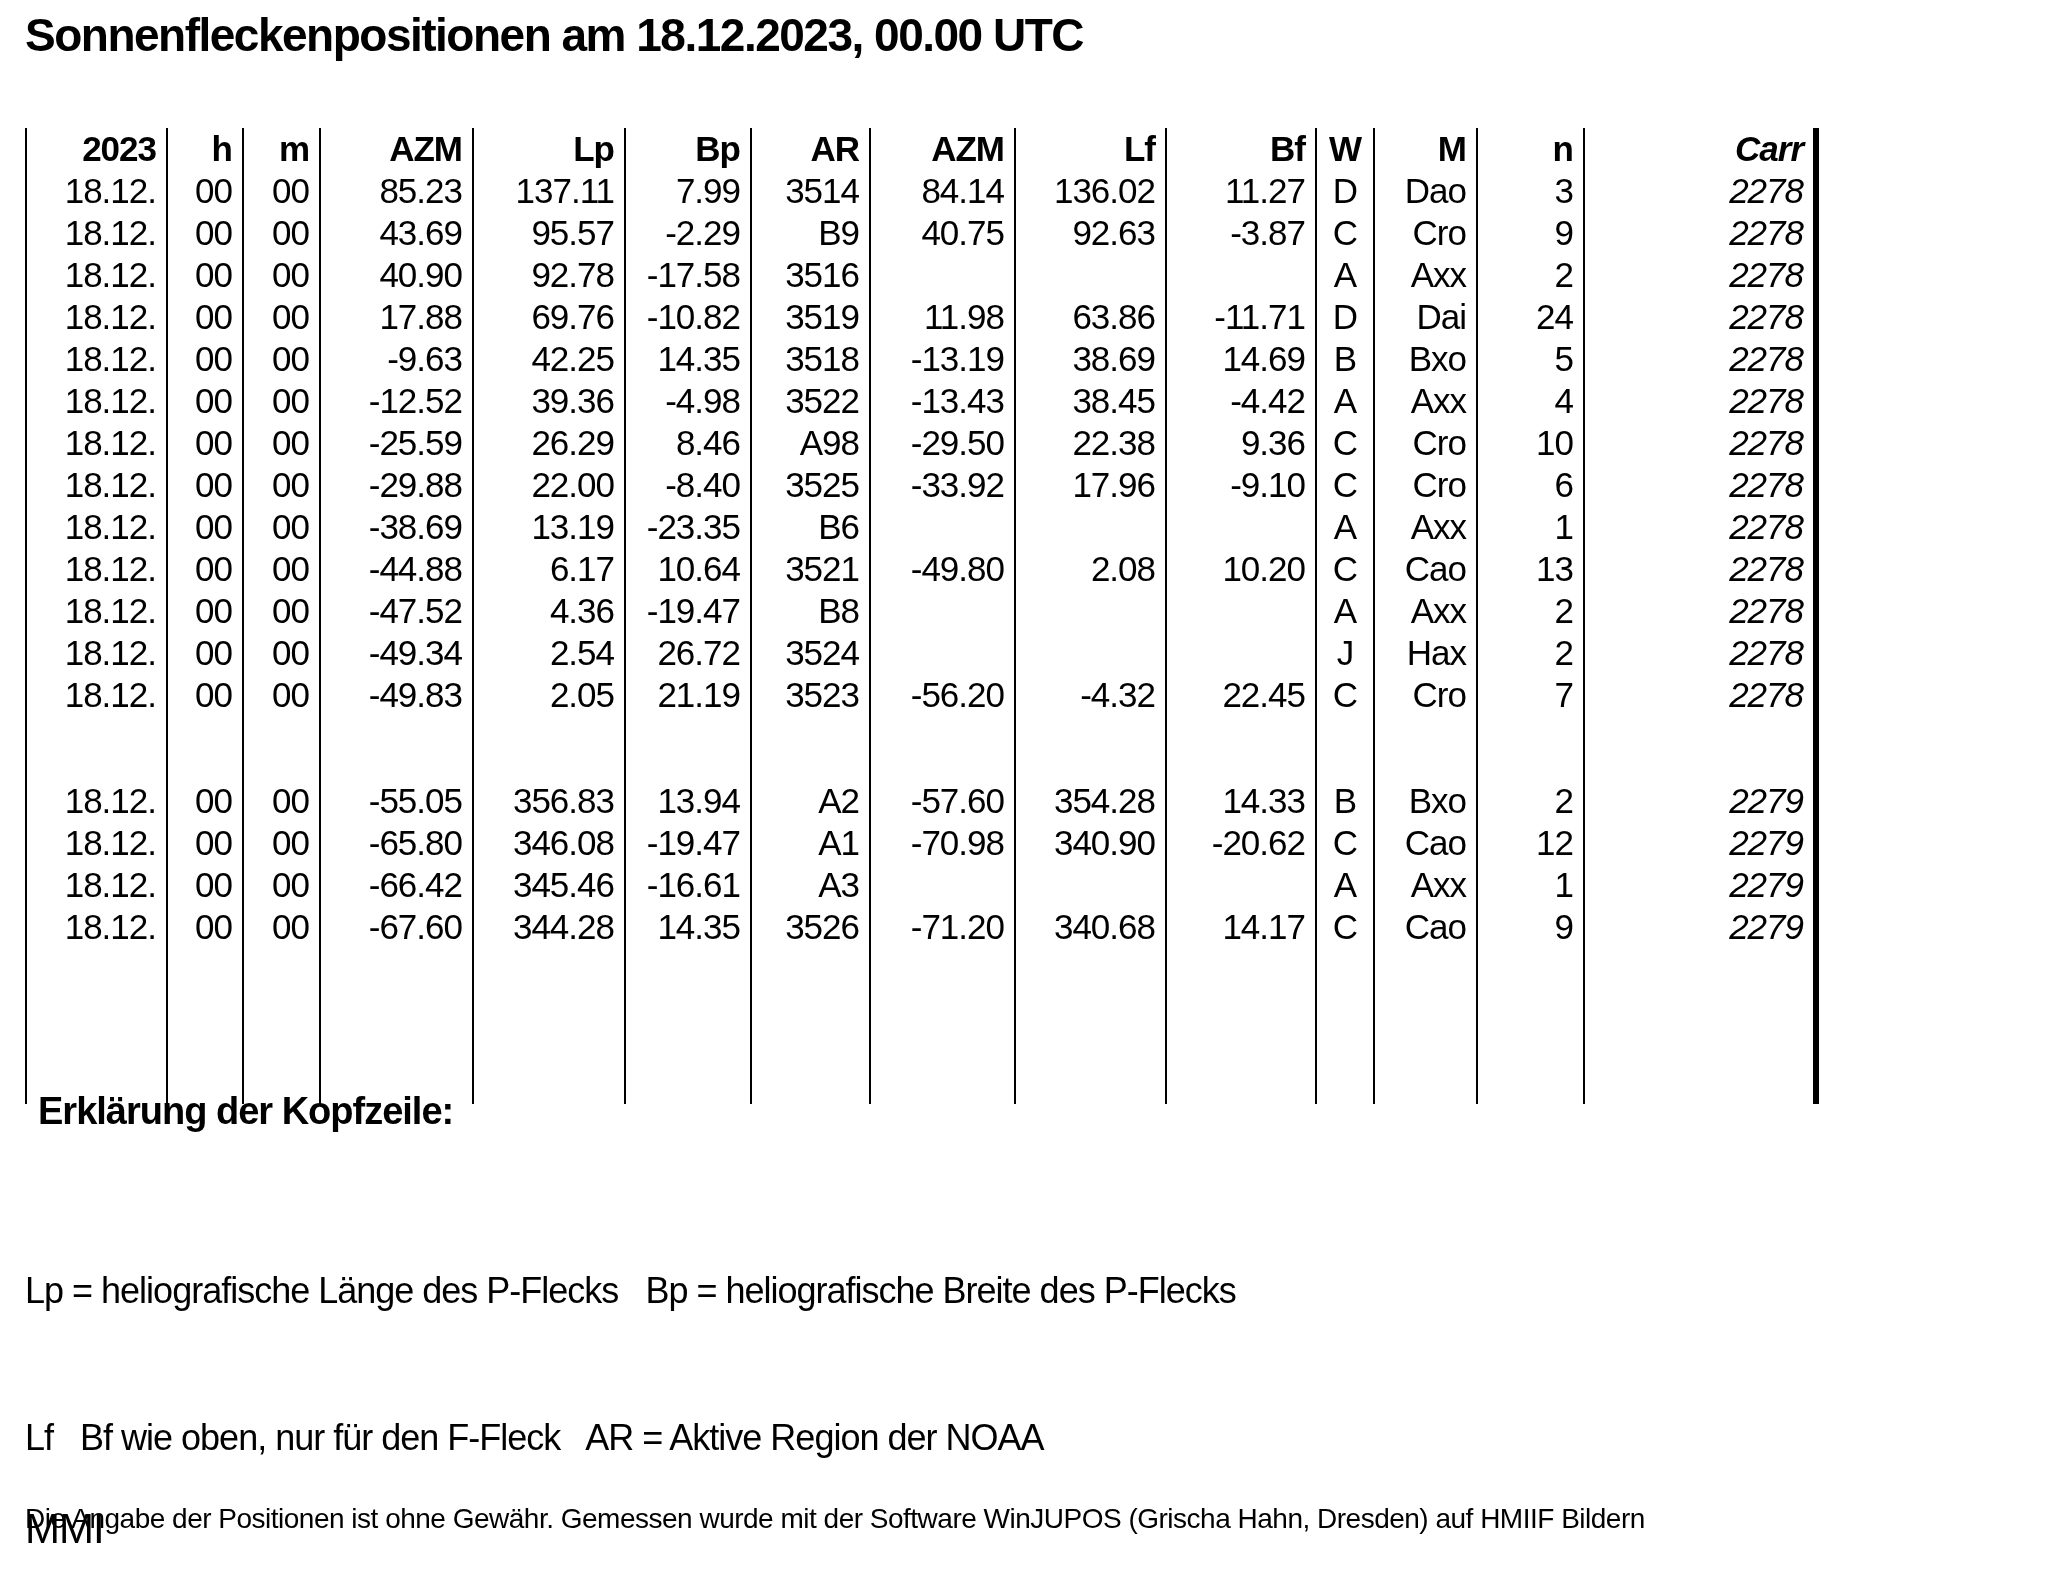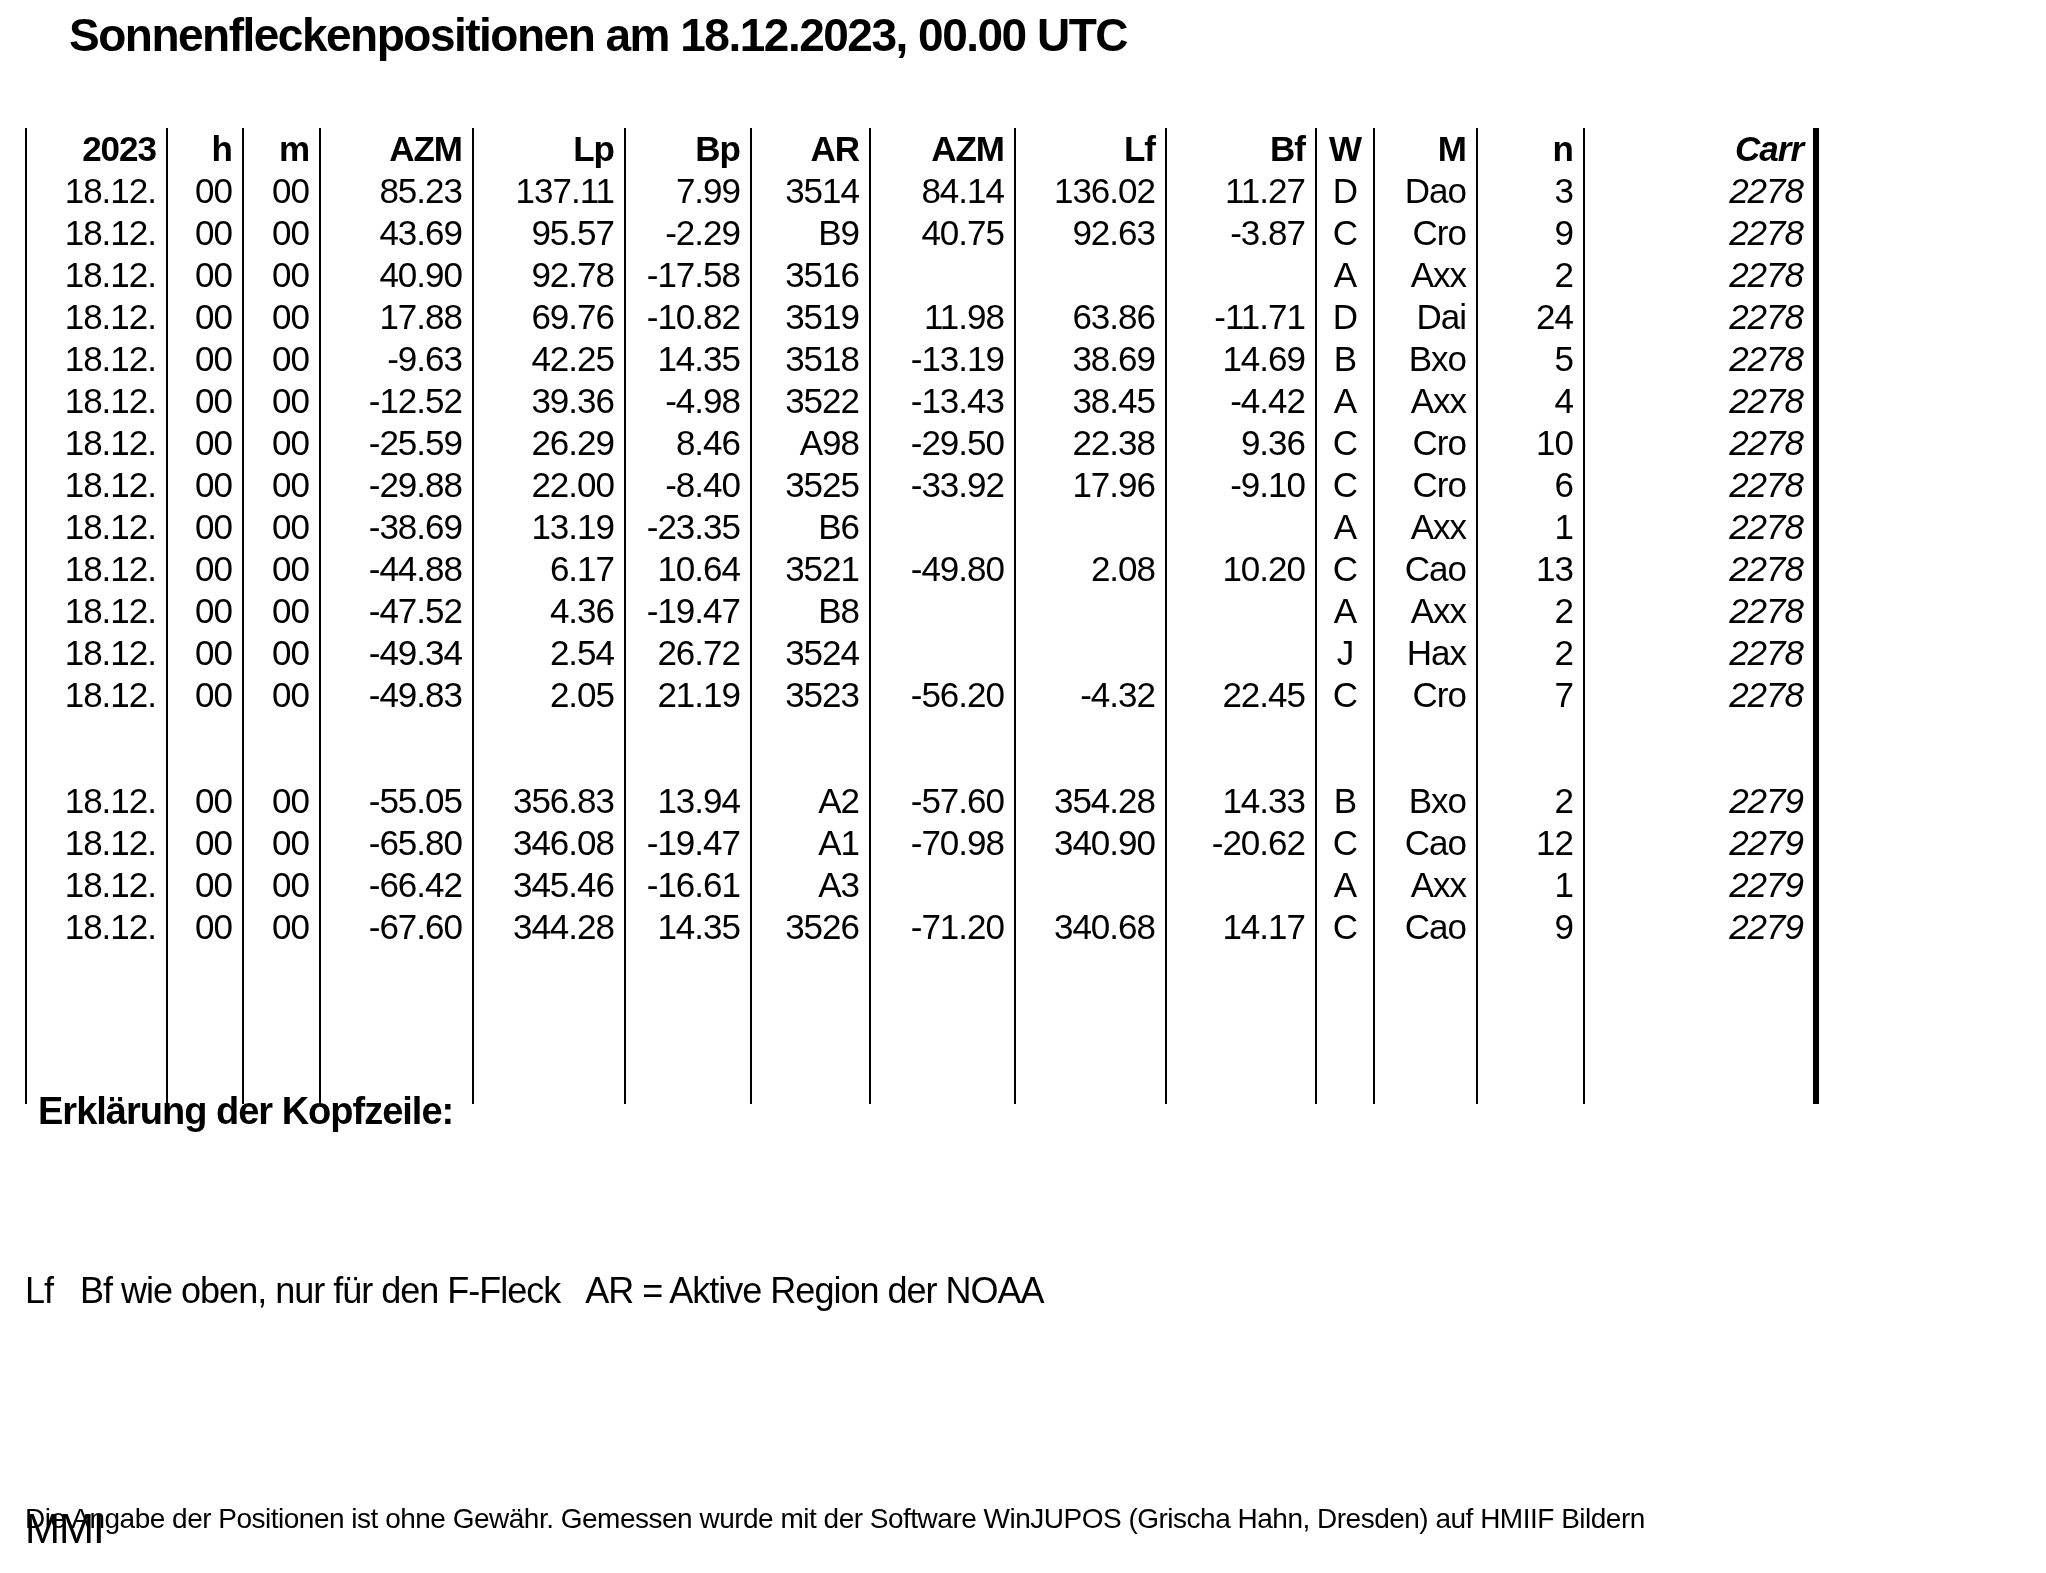--- a/index.html
+++ b/index.html
@@ -6,21 +6,20 @@
   body{
     width:2046px;height:1573px;
     background:#ffffff;color:#000000;
     font-family:"Liberation Sans",sans-serif;
     position:relative;overflow:hidden;
   }
   .title{
     position:absolute;left:25px;top:8px;
     font-size:46px;font-weight:bold;letter-spacing:-1.5px;
     white-space:nowrap;
-    margin-left:44px;
   }
   table.sunspots{
     position:absolute;left:25px;top:128px;
     width:1790px;height:976px;
     table-layout:fixed;border-collapse:collapse;
     border-left:2px solid #000;
   }
   table.sunspots th, table.sunspots td{
     border-right:2px solid #000;
     padding:0 10px 0 0;
@@ -400,20 +399,21 @@
         <td></td>
         <td></td>
         <td></td>
       </tr>
     </tbody>
 </table>
 
 <div class="legend-heading">Erklärung der Kopfzeile:</div>
 
 <div class="legend">
+  <div>Lp = heliografische Länge des P-Flecks   Bp = heliografische Breite des P-Flecks</div>
   <div>Lf   Bf wie oben, nur für den F-Fleck   AR = Aktive Region der NOAA</div>
   
   
 </div>
 
 <div class="disclaimer">
   <div>Die Angabe der Positionen ist ohne Gewähr. Gemessen wurde mit der Software WinJUPOS (Grischa Hahn, Dresden) auf HMIIF Bildern</div>
   
 </div>
 

